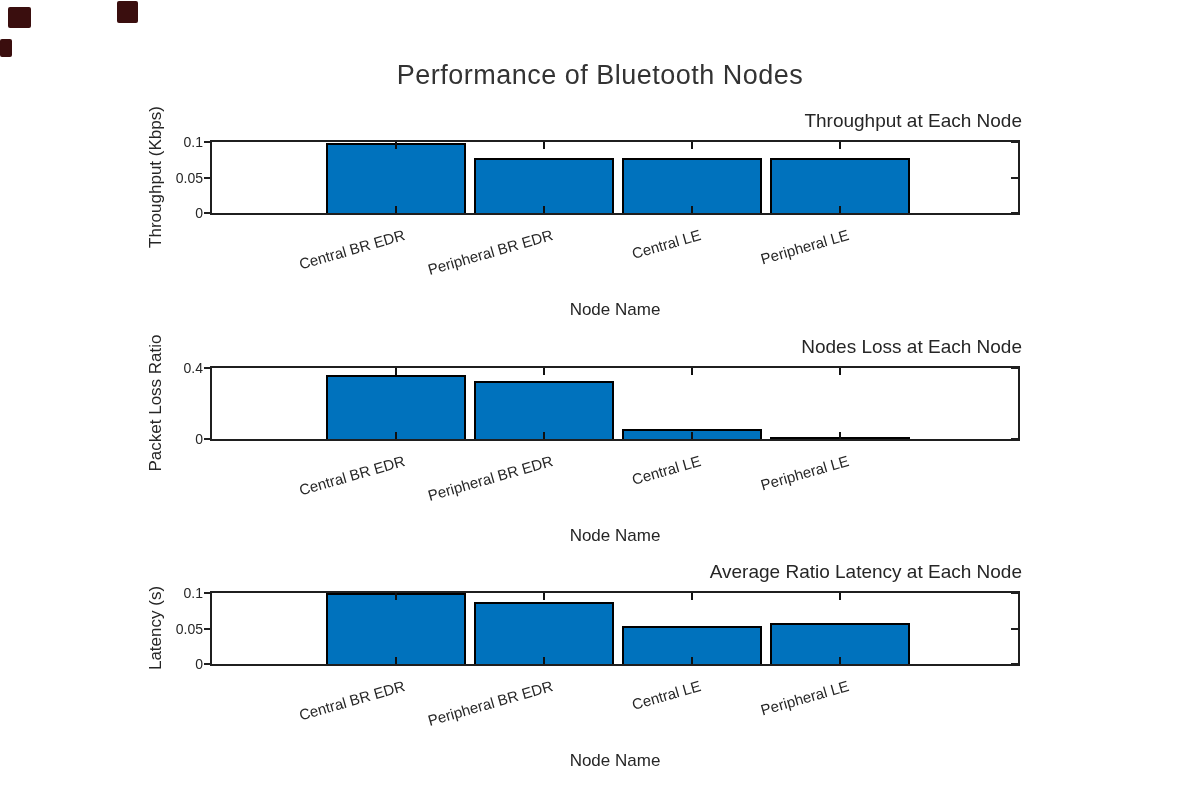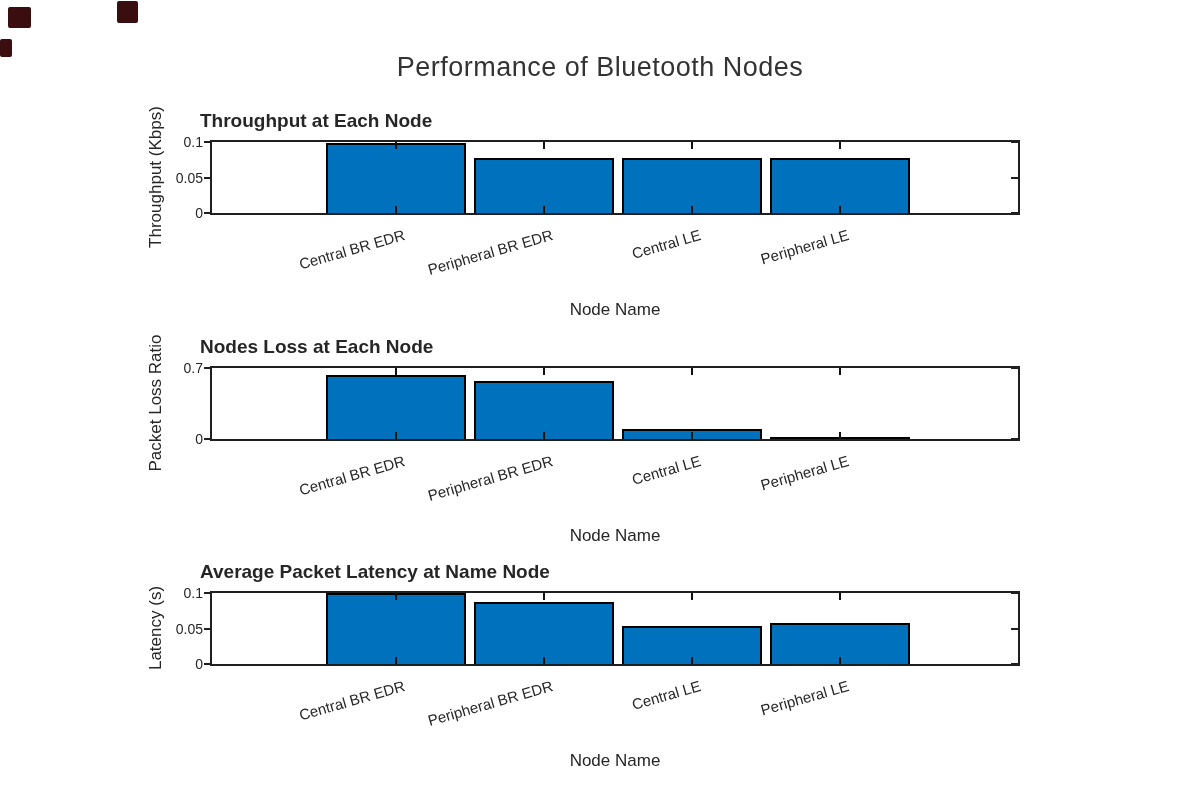--- a/index.html
+++ b/index.html
@@ -3,27 +3,27 @@
 <meta charset="utf-8">
 <style>
   html,body{margin:0;padding:0;}
   body{
     width:1200px;height:800px;position:relative;overflow:hidden;
     background:#ffffff;
     font-family:"Liberation Sans", sans-serif;
     color:#262626;
   }
   .main-title{
-    position:absolute;top:52px;left:0;width:1200px;
+    position:absolute;top:60px;left:0;width:1200px;
     text-align:center;font-size:27px;font-weight:400;color:#333333;
     letter-spacing:0.5px;
   }
   .sub-title{
-    position:absolute;left:200px;width:810px;text-align:left;
-    font-size:19px;font-weight:700;color:#262626;height:24px;line-height:24px;
+    position:absolute;left:212px;width:810px;text-align:right;
+    font-size:19px;font-weight:400;color:#262626;height:24px;line-height:24px;
   }
   .ylab{
     position:absolute;white-space:nowrap;font-size:17px;color:#262626;
     transform:translate(-50%,-50%) rotate(-90deg);
   }
   .xlab{
     position:absolute;left:210px;width:810px;text-align:center;
     font-size:17px;color:#262626;height:20px;line-height:20px;
   }
   .plot-box{
@@ -107,21 +107,21 @@
       <div class="bar" style="left: 557.5px; height: 2px; background: rgb(0, 114, 189); border-color: rgb(0, 0, 0);"></div>
       <div class="tick-x" style="left: 626.5px; top: 0px;"></div>
       <div class="tick-x" style="left: 626.5px; bottom: 0px;"></div>
       <div class="tick-y-inner" style="top: 70px;"></div>
       <div class="tick-y-inner" style="top: -1px;"></div>
     </div>
   <div class="xlab" style="top:526px">Node Name</div>
 </section>
 
 <section>
-  <div class="sub-title t2">Average Packet Latency at Name Node</div>
+  <div class="sub-title t2">Average Ratio Latency at Each Node</div>
   <div class="ylab" style="left:156px;top:628px">Latency (s)</div>
   <div class="plot-box b2">
       <div class="bar" style="left: 113.5px; height: 71px; background: rgb(0, 114, 189); border-color: rgb(0, 0, 0);"></div>
       <div class="tick-x" style="left: 182.5px; top: 0px;"></div>
       <div class="tick-x" style="left: 182.5px; bottom: 0px;"></div>
       <div class="bar" style="left: 261.5px; height: 62px; background: rgb(0, 114, 189); border-color: rgb(0, 0, 0);"></div>
       <div class="tick-x" style="left: 330.5px; top: 0px;"></div>
       <div class="tick-x" style="left: 330.5px; bottom: 0px;"></div>
       <div class="bar" style="left: 409.5px; height: 38px; background: rgb(0, 114, 189); border-color: rgb(0, 0, 0);"></div>
       <div class="tick-x" style="left: 478.5px; top: 0px;"></div>
@@ -145,21 +145,21 @@
 <div class="ytick-label" style="left: 99px; top: 168.5px;">0.05</div>
 <div class="tick-y-outer" style="left: 204px; top: 176.5px;"></div>
 <div class="ytick-label" style="left: 99px; top: 133px;">0.1</div>
 <div class="tick-y-outer" style="left: 204px; top: 141px;"></div>
 <div class="xtick-label" style="left: 81.5px; top: 452px;">Central BR EDR</div>
 <div class="xtick-label" style="left: 229.5px; top: 452px;">Peripheral BR EDR</div>
 <div class="xtick-label" style="left: 377.5px; top: 452px;">Central LE</div>
 <div class="xtick-label" style="left: 525.5px; top: 452px;">Peripheral LE</div>
 <div class="ytick-label" style="left: 99px; top: 430px;">0</div>
 <div class="tick-y-outer" style="left: 204px; top: 438px;"></div>
-<div class="ytick-label" style="left: 99px; top: 359px;">0.7</div>
+<div class="ytick-label" style="left: 99px; top: 359px;">0.4</div>
 <div class="tick-y-outer" style="left: 204px; top: 367px;"></div>
 <div class="xtick-label" style="left: 81.5px; top: 677px;">Central BR EDR</div>
 <div class="xtick-label" style="left: 229.5px; top: 677px;">Peripheral BR EDR</div>
 <div class="xtick-label" style="left: 377.5px; top: 677px;">Central LE</div>
 <div class="xtick-label" style="left: 525.5px; top: 677px;">Peripheral LE</div>
 <div class="ytick-label" style="left: 99px; top: 655px;">0</div>
 <div class="tick-y-outer" style="left: 204px; top: 663px;"></div>
 <div class="ytick-label" style="left: 99px; top: 619.5px;">0.05</div>
 <div class="tick-y-outer" style="left: 204px; top: 627.5px;"></div>
 <div class="ytick-label" style="left: 99px; top: 584px;">0.1</div>

